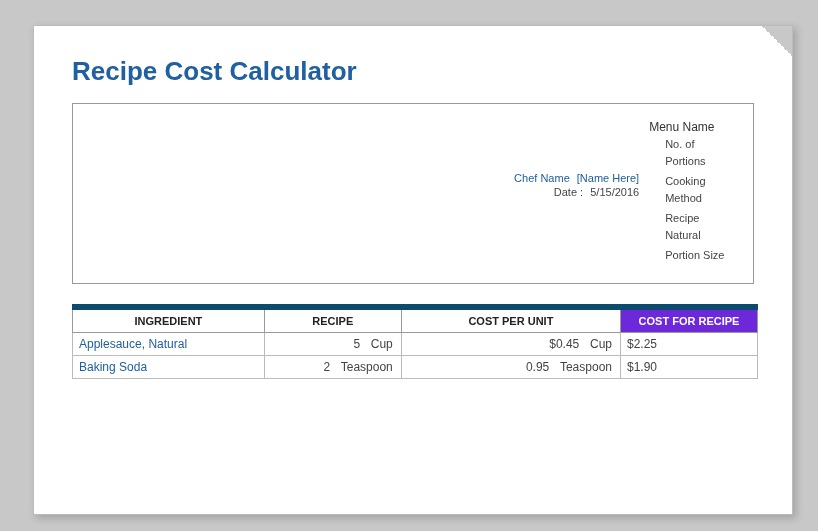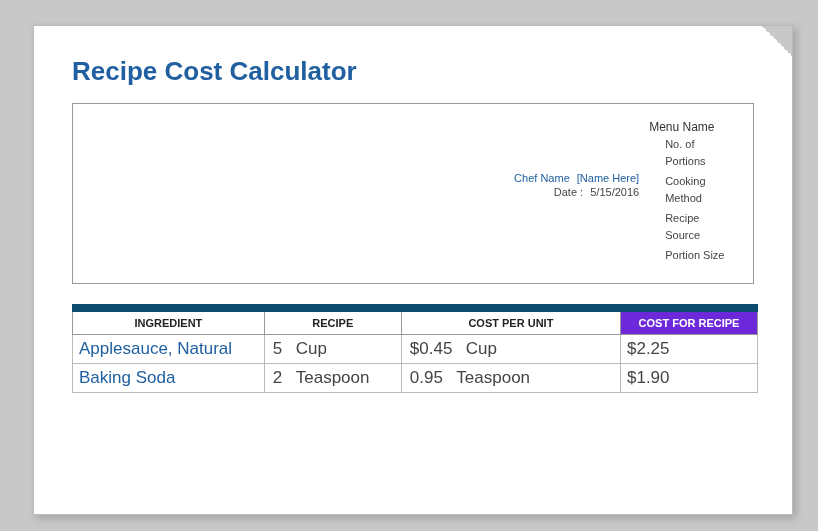--- a/index.html
+++ b/index.html
@@ -129,41 +129,41 @@
       font-size: 11px;
       font-weight: bold;
       color: #222;
       text-align: center;
       padding: 5px 6px;
       text-transform: uppercase;
     }
 
     .cost-table td {
       border: 1px solid #bbb;
-      font-size: 17px;
+      font-size: 12px;
       color: #2060a0;
       padding: 4px 6px;
     }
 
     .cost-table td.num {
       color: #444;
-      text-align: left;
+      text-align: right;
     }
 
     .cost-table td.price {
       color: #444;
     }
 
     .cost-table thead tr th:last-child {
       background: #6d28d9;
       color: #fff;
     }
 
     .header-top {
-      border-top: 8px solid #0c4a6e;
+      border-top: 6px solid #0c4a6e;
       padding-left: 36px;
     }
   </style>
 </head>
 <body>
 
 <div class="page">
 
   <div class="main-title">Recipe Cost Calculator</div>
 
@@ -178,21 +178,21 @@
         </div>
         <div class="date-line">
           <span>Date :</span>&nbsp;<span>5/15/2016</span>
         </div>
       </div>
 
       <div class="menu-section">
         <div class="menu-name-bold">Menu Name</div>
         <div class="menu-detail">No. of Portions</div>
         <div class="menu-detail">Cooking Method</div>
-        <div class="menu-detail">Recipe Source</div>
+        <div class="menu-detail">Recipe Natural</div>
         <div class="menu-detail">Portion Size</div>
       </div>
     </div>
   </div>
 
   <table class="cost-table header-top">
     <thead>
       <tr>
         <th style="width:28%">INGREDIENT</th>
         <th style="width:20%">RECIPE</th>

